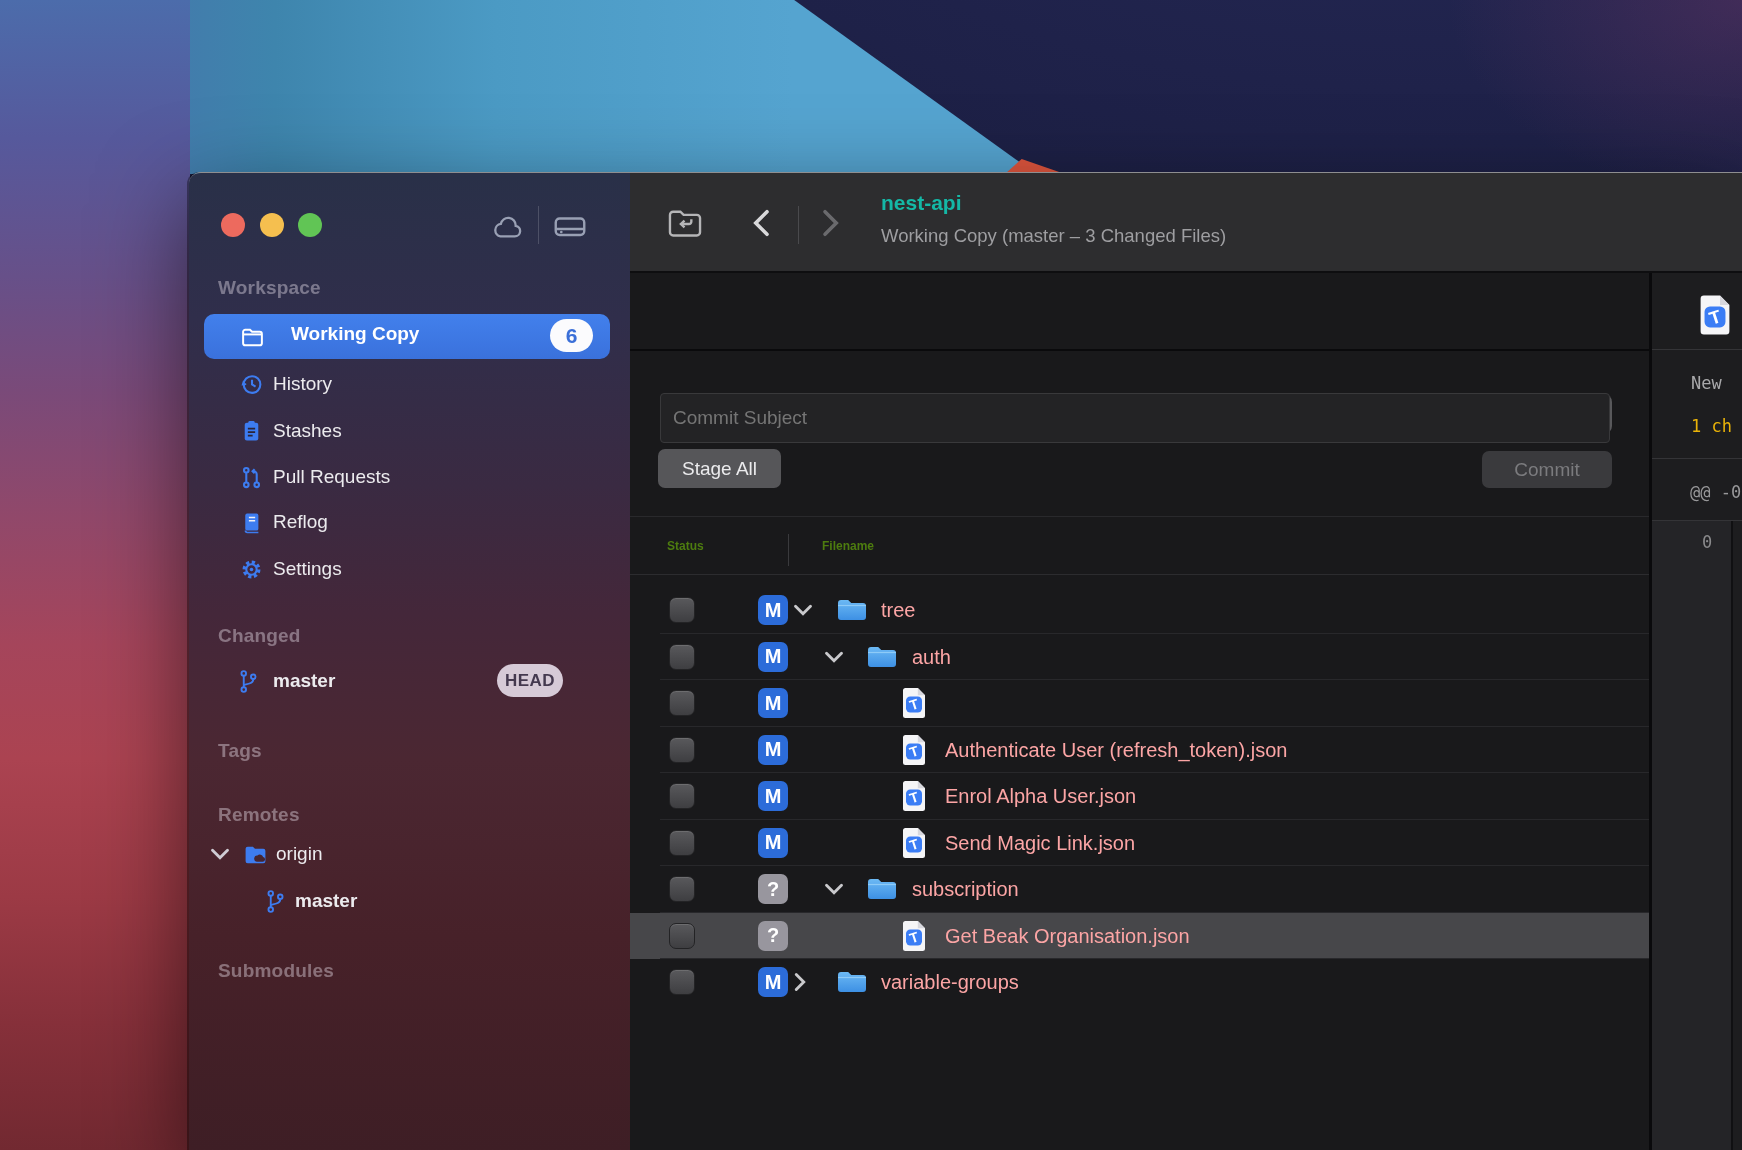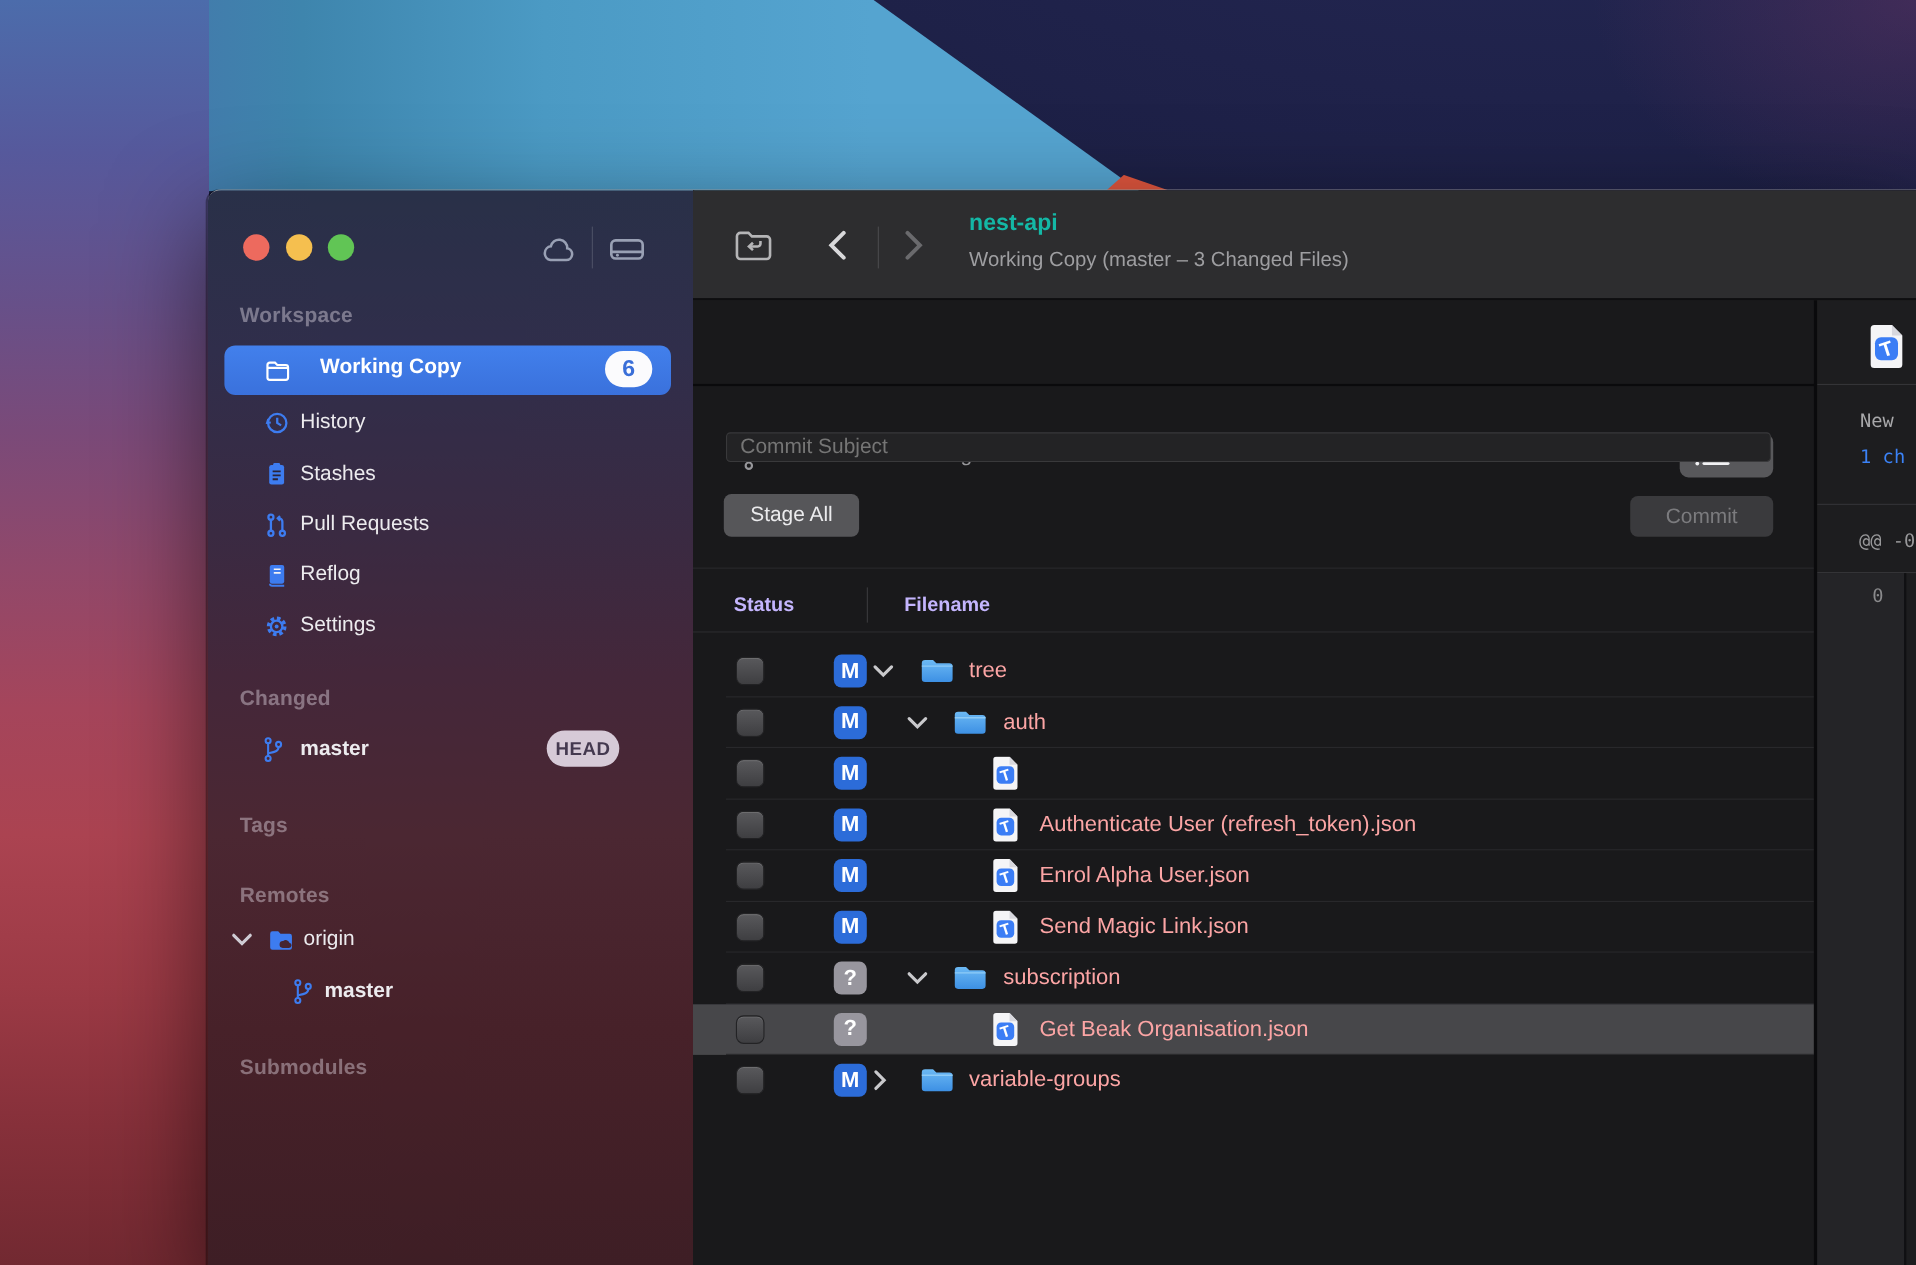--- a/index.html
+++ b/index.html
@@ -57,30 +57,30 @@
   #tb-subtitle{position:absolute;left:251px;top:52px;font-size:18.5px;color:#9e9ea1;}
 
   #branchbar{position:absolute;left:0;top:100px;width:1112px;height:78px;}
   #branchbar .bb-ico{position:absolute;left:45px;top:123px;color:#97979b;}
   .bb-txt{position:absolute;top:130px;font-size:19px;color:#97979b;white-space:nowrap;}
   .bb-sep{color:#707074;}
   #view-btn{position:absolute;left:897px;top:121px;width:85px;height:40px;border-radius:8px;background:#58585b;}
   #view-btn svg{position:absolute;}
   #branchbar-divider{position:absolute;left:0;top:176px;width:1019px;height:2px;background:#0a0a0c;}
 
-  #commit-input{position:absolute;left:30px;top:220px;width:950px;height:27px;box-sizing:border-box;
+  #commit-input{position:absolute;left:30px;top:220px;width:950px;height:50px;box-sizing:border-box;
     background:#232325;border:1px solid #39393b;border-radius:4px;color:#5e5e60;font-size:19px;
     line-height:36px;padding:0 12px;font-family:"Liberation Sans",sans-serif;}
   #stage-all-btn{position:absolute;left:28px;top:276px;width:123px;height:39px;border-radius:7px;background:#565659;
     color:#ebebed;font-size:19px;display:flex;align-items:center;justify-content:center;}
   #commit-btn{position:absolute;left:852px;top:278px;width:130px;height:37px;border-radius:7px;background:#3a3a3d;
     color:#7b7b7e;font-size:19px;display:flex;align-items:center;justify-content:center;}
   #commit-divider{position:absolute;left:0;top:343px;width:1019px;height:1px;background:#29292c;}
 
-  .th-label{position:absolute;top:366px;font-size:18px;font-weight:700;color:#c4b5fd;}
+  .th-label{position:absolute;top:366px;font-size:12px;font-weight:700;color:#4d7c0f;}
   #col-divider{position:absolute;left:158px;top:361px;width:1px;height:32px;background:#3a3a3d;}
   #header-divider{position:absolute;left:0;top:401px;width:1019px;height:1px;background:#2c2c2f;}
 
   #rows{position:absolute;left:0;top:402px;width:1019px;padding-top:12px;}
   .file-row{position:relative;width:1019px;height:46.5px;box-sizing:border-box;}
   .file-row.bordered::after{content:"";position:absolute;left:30px;right:0;bottom:0;height:1px;background:#28282b;}
   .file-row.selected{background:#47474a;}
   .row-el{position:absolute;top:50%;transform:translateY(-50%);}
   .checkbox{left:39px;width:26px;height:26px;border-radius:7px;
     background:linear-gradient(180deg,#59595c,#3e3e41);border:1px solid #232325;
@@ -452,21 +452,21 @@
       <div id="right-divider"></div>
       <div id="right-panel">
         <span style="position:absolute;left:46px;top:21px" id="rp-icon"><svg width="34" height="42" viewBox="0 0 26 31">
               <path d="M2 3A2.5 2.5 0 0 1 4.5.5H16.8L24 7.8V28a2.5 2.5 0 0 1-2.5 2.5h-17A2.5 2.5 0 0 1 2 28z" fill="#f5f5f7"></path>
               <path d="M16.8.5 24 7.8h-7.2z" fill="#d8d8de"></path>
               <rect x="5" y="9" width="16" height="16" rx="4.2" fill="#3b7df5"></rect>
               <text x="13" y="22" font-family="Liberation Sans,sans-serif" font-size="14" font-weight="700" fill="#fff" text-anchor="middle" transform="rotate(-18 13 17)">T</text>
             </svg></span>
         <div class="rp-div" style="top:76px"></div>
         <div class="rp-mono" style="left:39px;top:100px;color:#a8a8aa">New</div>
-        <div class="rp-mono" style="left:39px;top:133px;color:#3b82f6">1 ch</div>
+        <div class="rp-mono" style="left:39px;top:143px;color:#eab308">1 ch</div>
         <div class="rp-div" style="top:185px"></div>
         <div class="rp-mono" style="left:38px;top:209px;color:#98989a">@@ -0</div>
         <div class="rp-div" style="top:247px"></div>
         <div id="rp-gutter"></div>
         <div id="rp-gutter-line"></div>
         <div class="rp-mono" style="left:50px;top:259px;color:#8a8a8c">0</div>
       </div>
 
     </div>
   </div>

